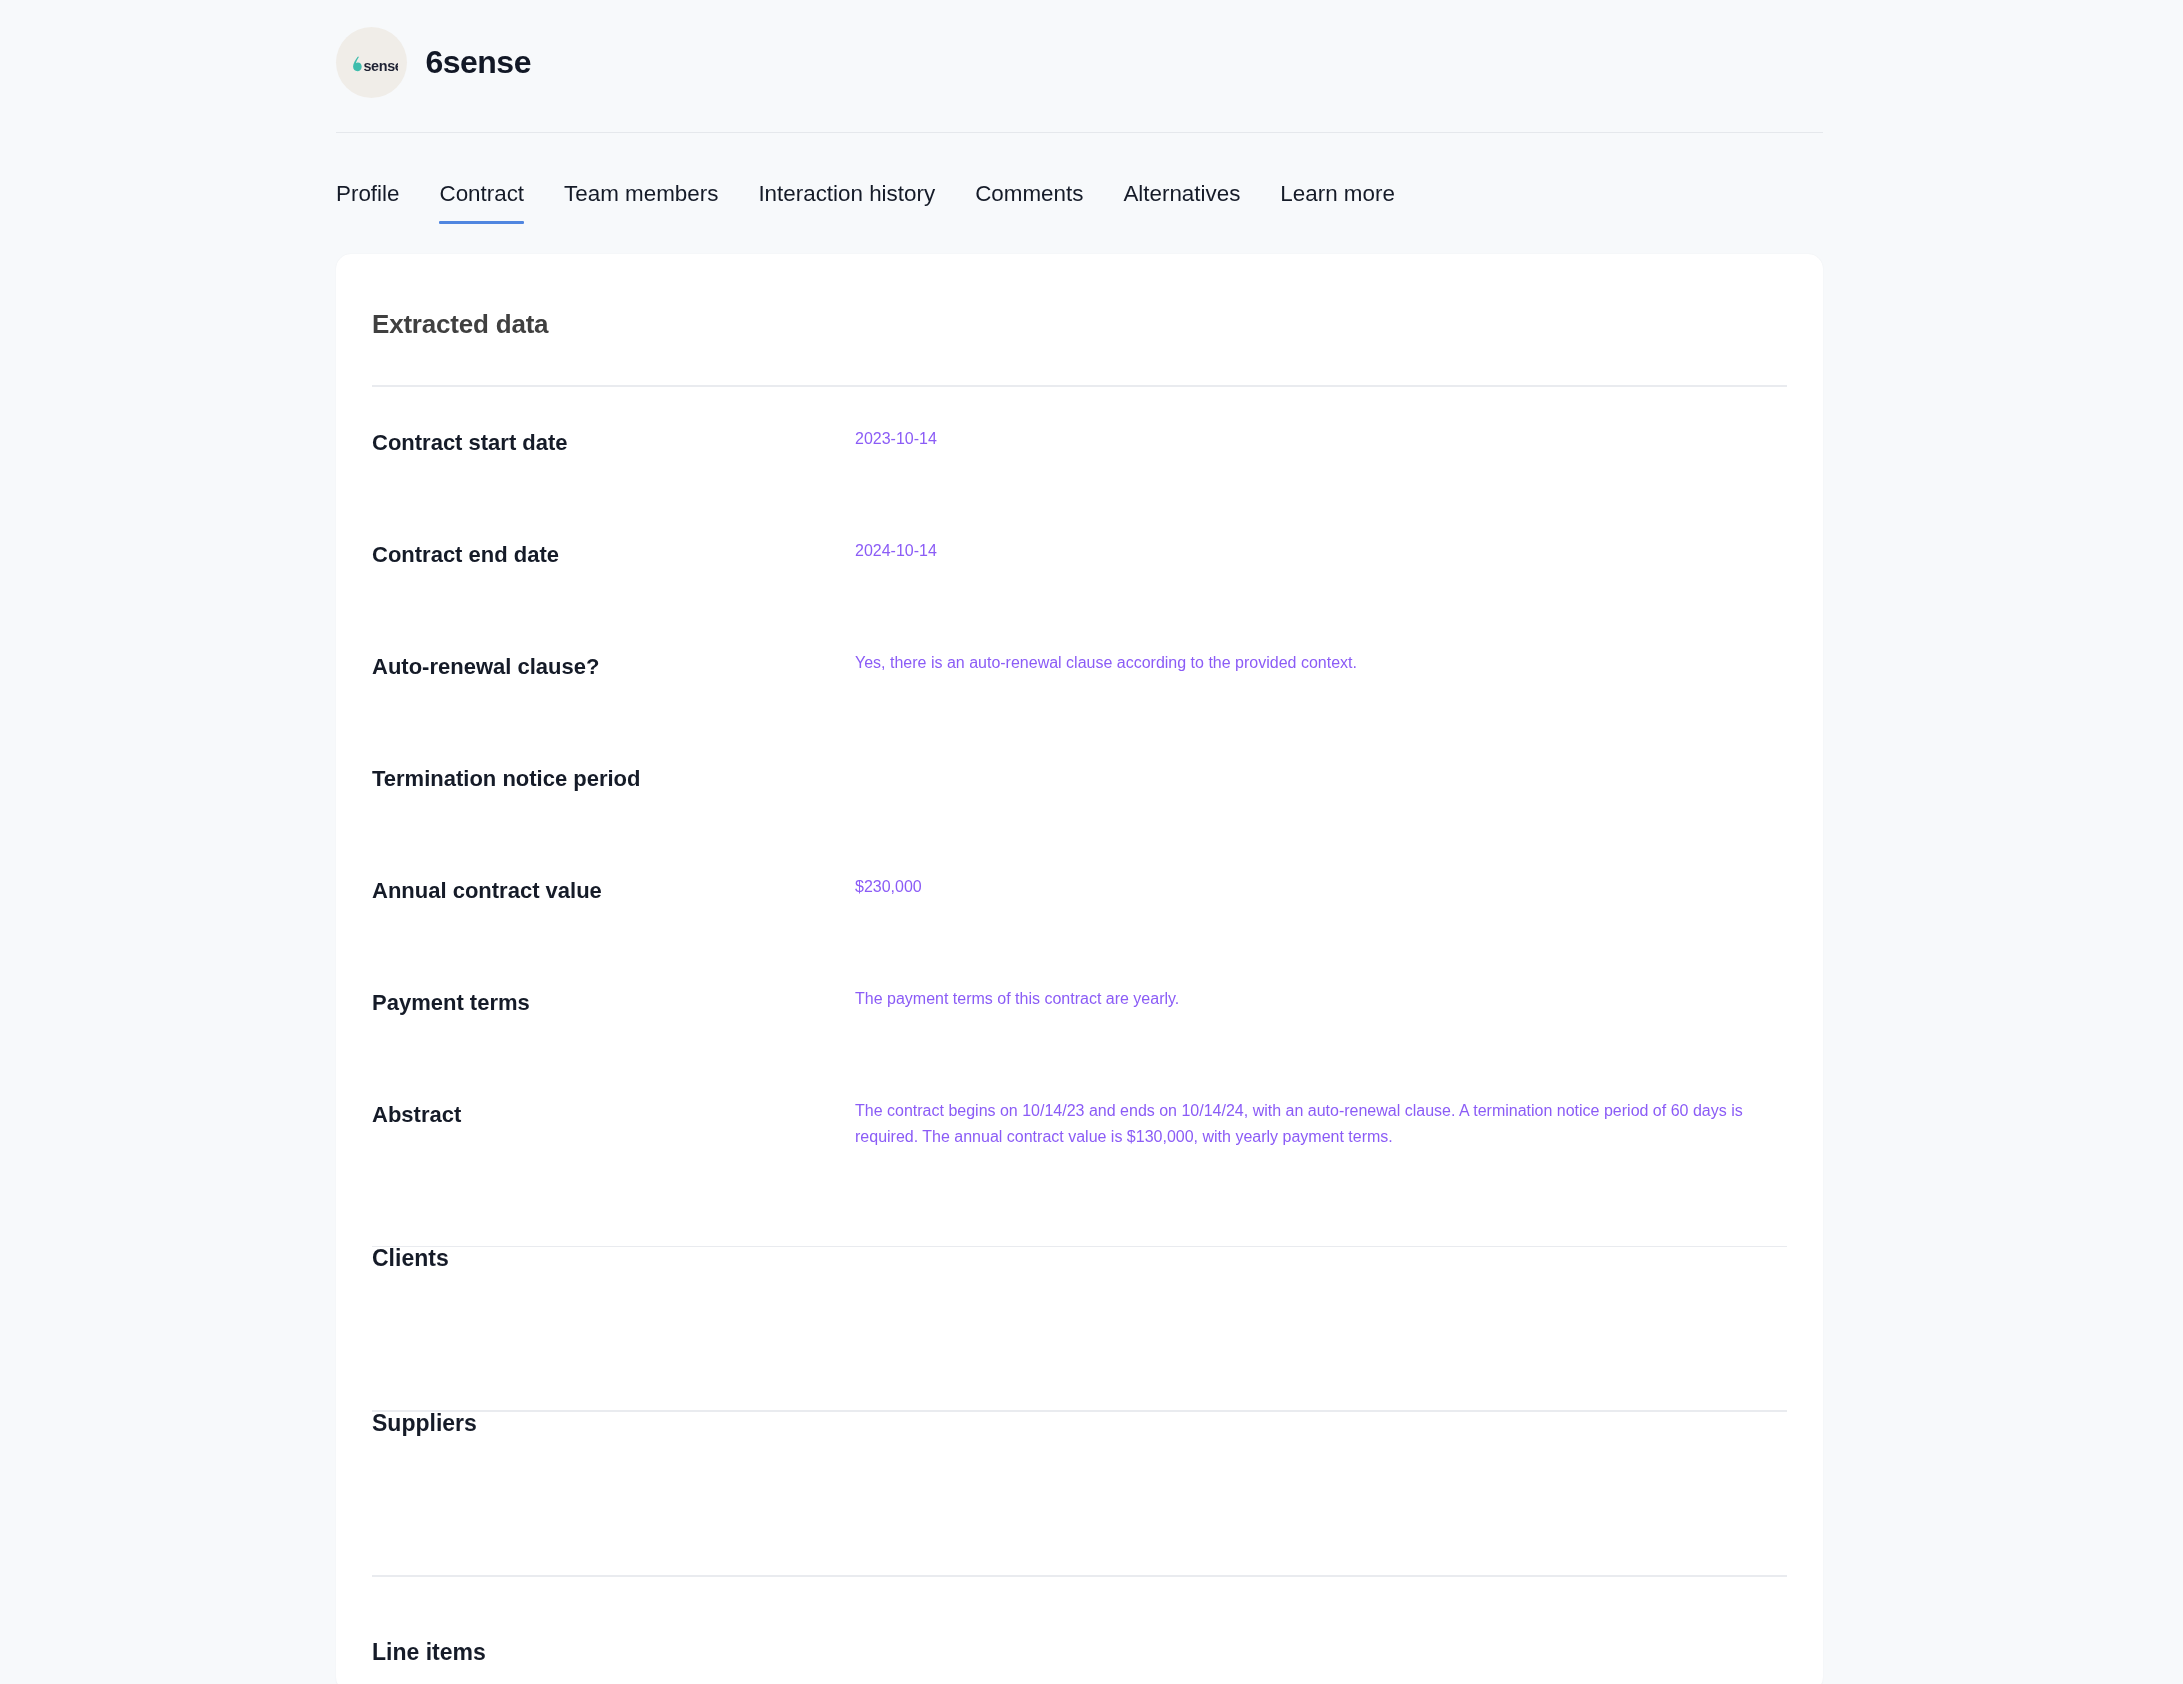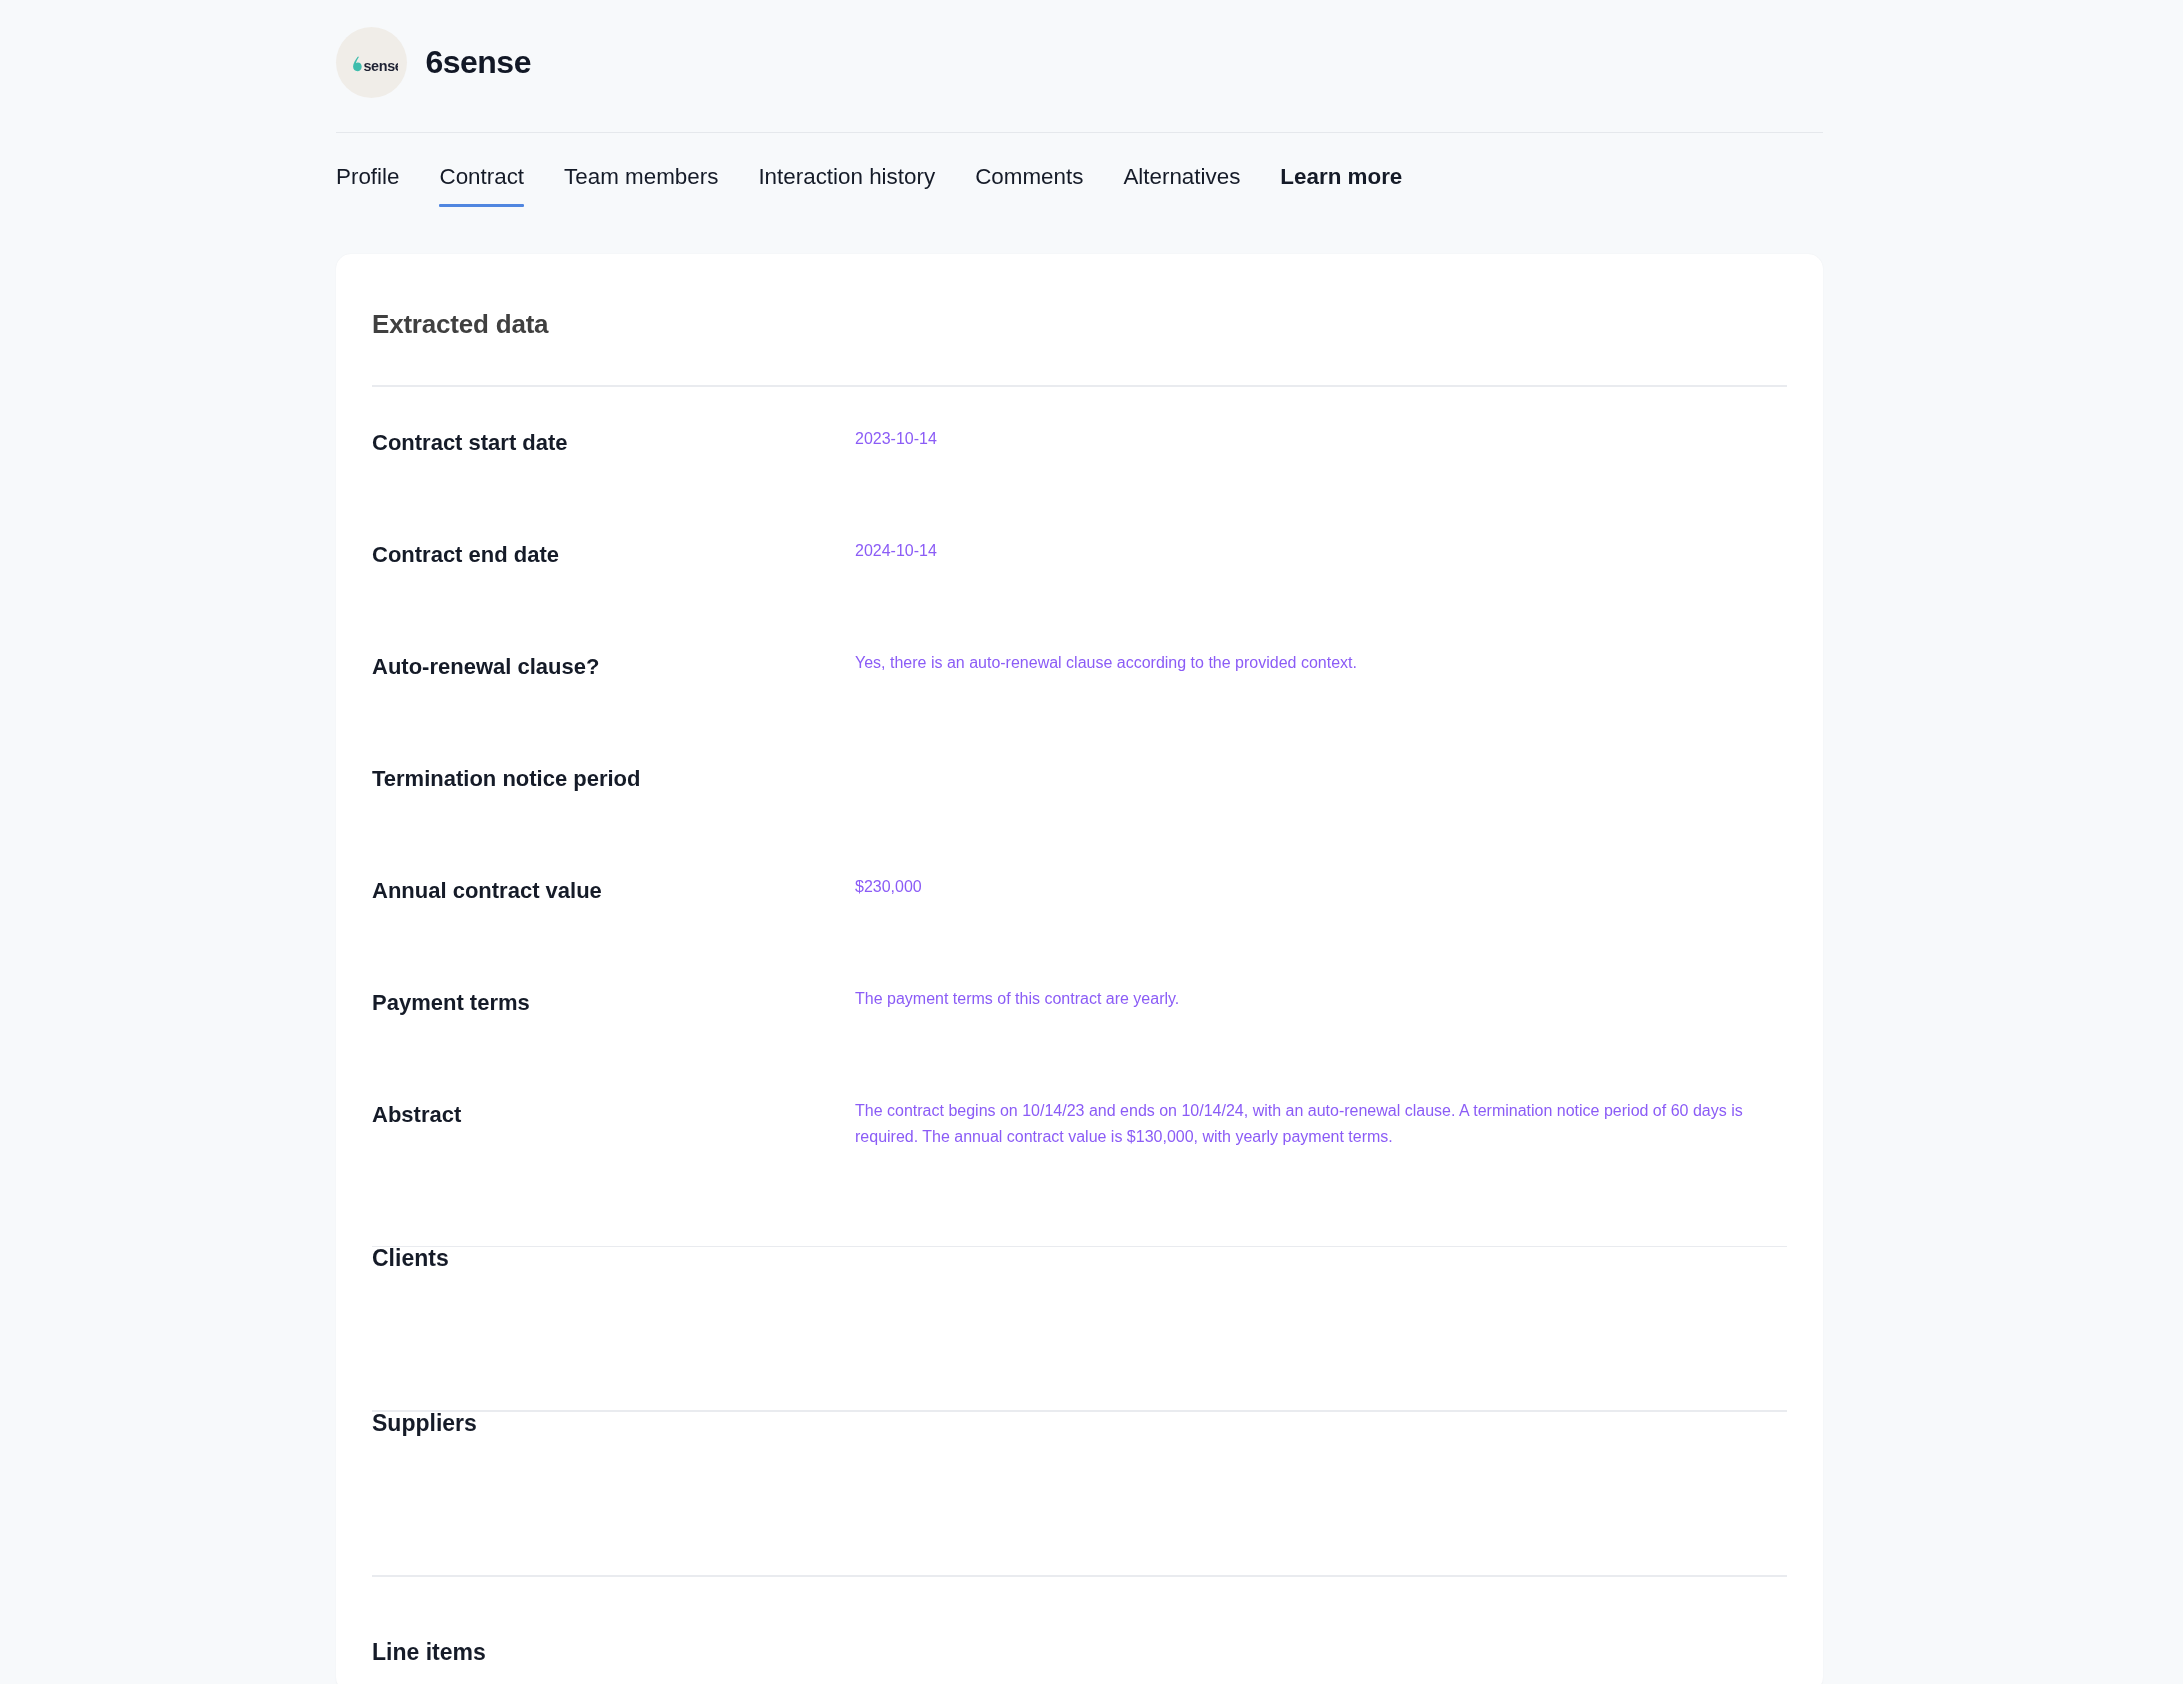--- a/index.html
+++ b/index.html
@@ -58,40 +58,40 @@
     font-weight: bold;
     color: #121826;
     letter-spacing: -0.5px;
     line-height: 1;
   }
 
   
   .tabs {
     position: absolute;
     left: 336px;
-    top: 133px;
+    top: 150px;
     width: 1487px;
     height: 118px;
     display: flex;
     align-items: flex-start;
     padding-top: 33px;
     gap: 0;
   }
 
   .tab {
     position: relative;
     font-size: 22.4px;
     color: #151B28;
     line-height: 1;
     padding: 0 0 18.4px 0;
     margin-right: 40px;
     white-space: nowrap;
     cursor: pointer;
   }
-  .tab:last-child { margin-right: 16px; font-weight: bold; }
+  .tab:last-child { margin-right: 16px; }
 
   .tab.active::after {
     content: "";
     position: absolute;
     left: 0;
     right: 0;
     bottom: 0;
     height: 2.9px;
     background: #5086E0;
     border-radius: 1.1px;

